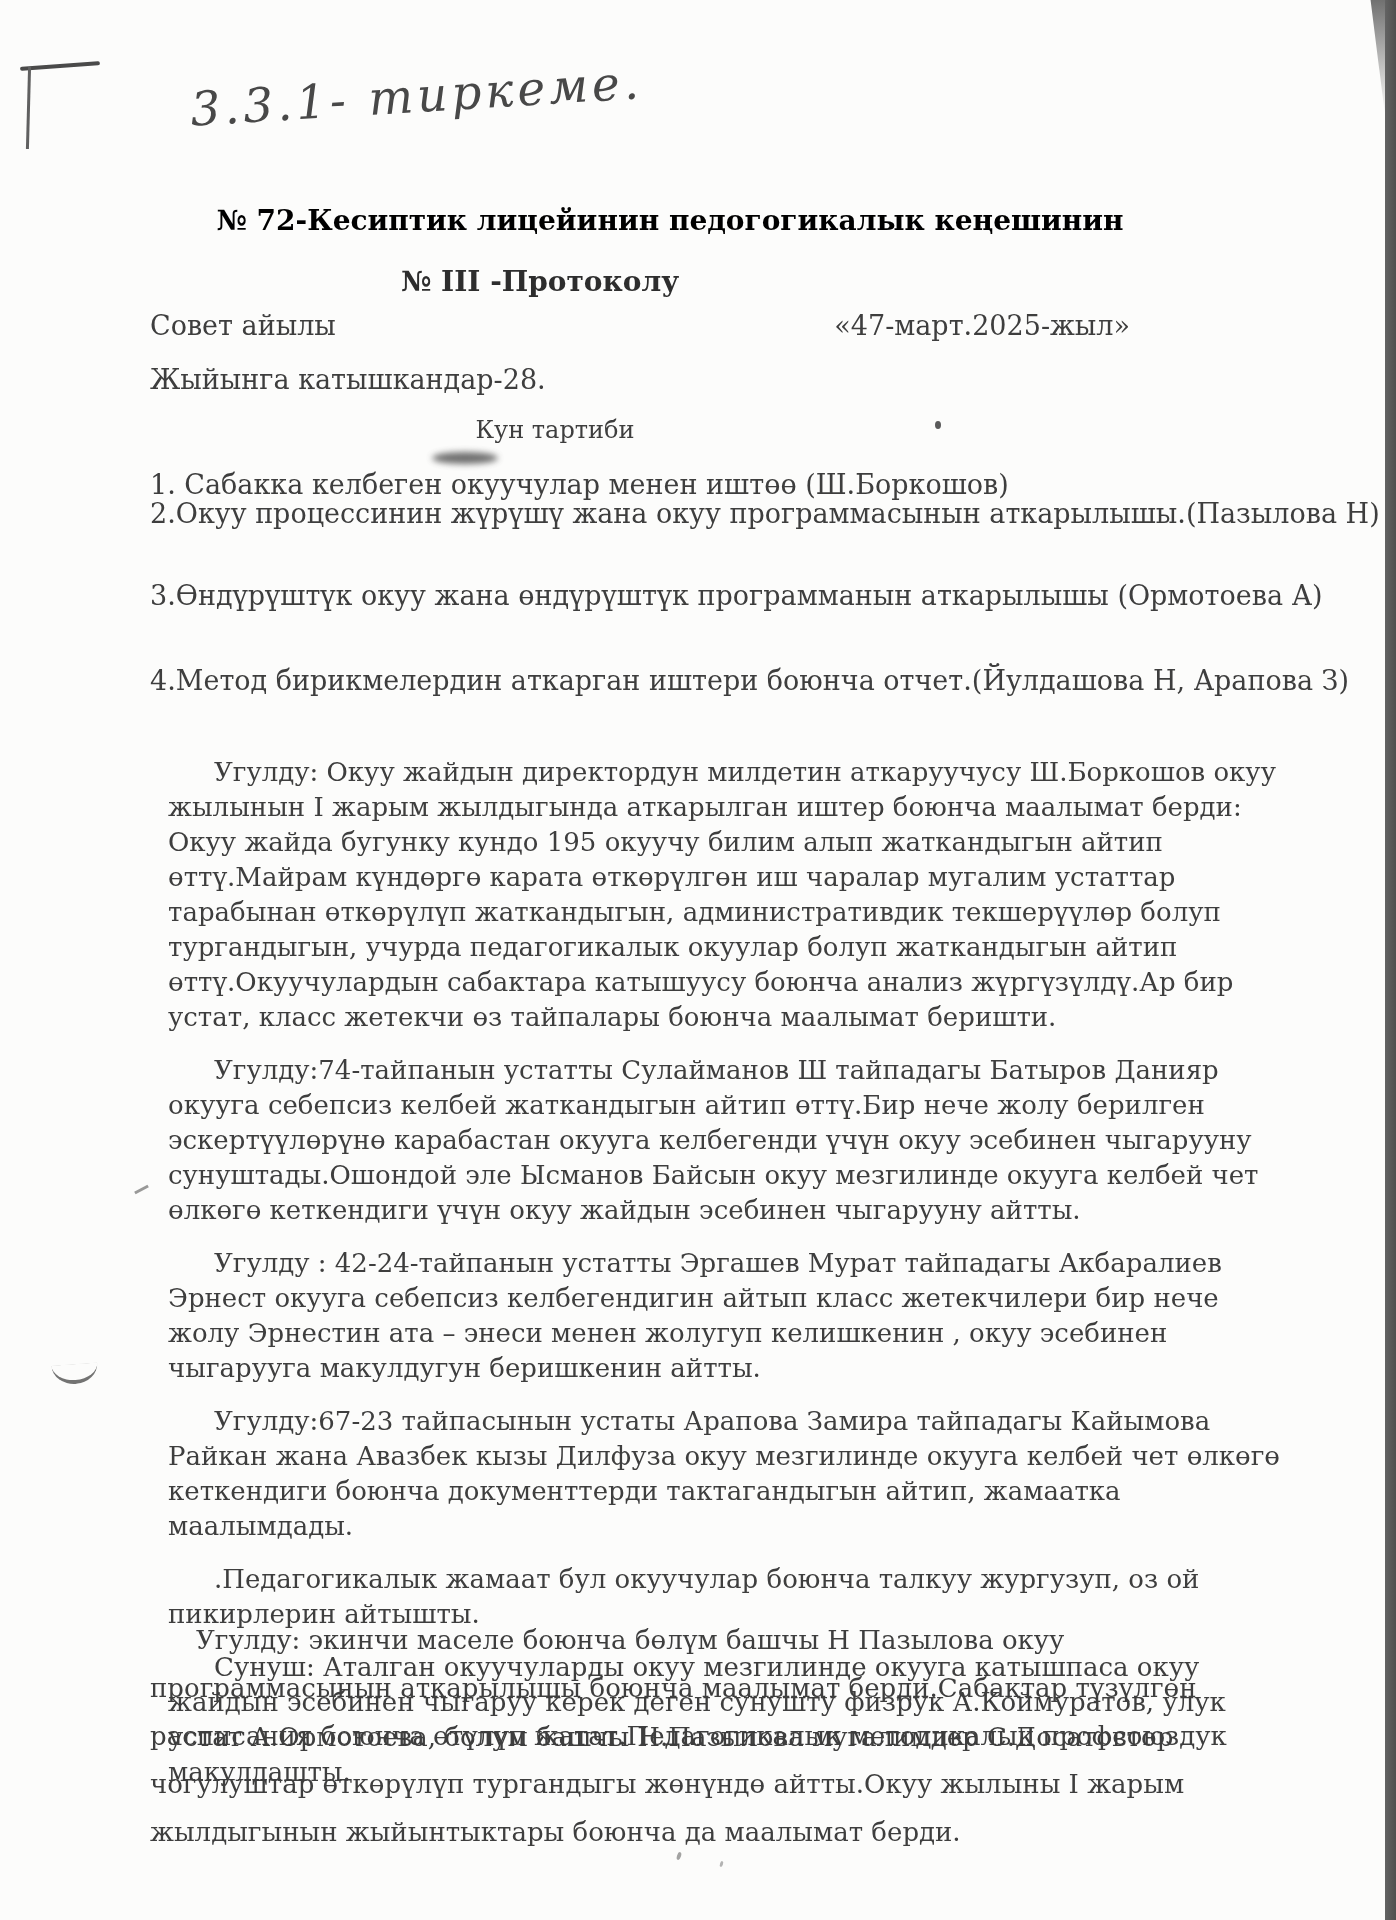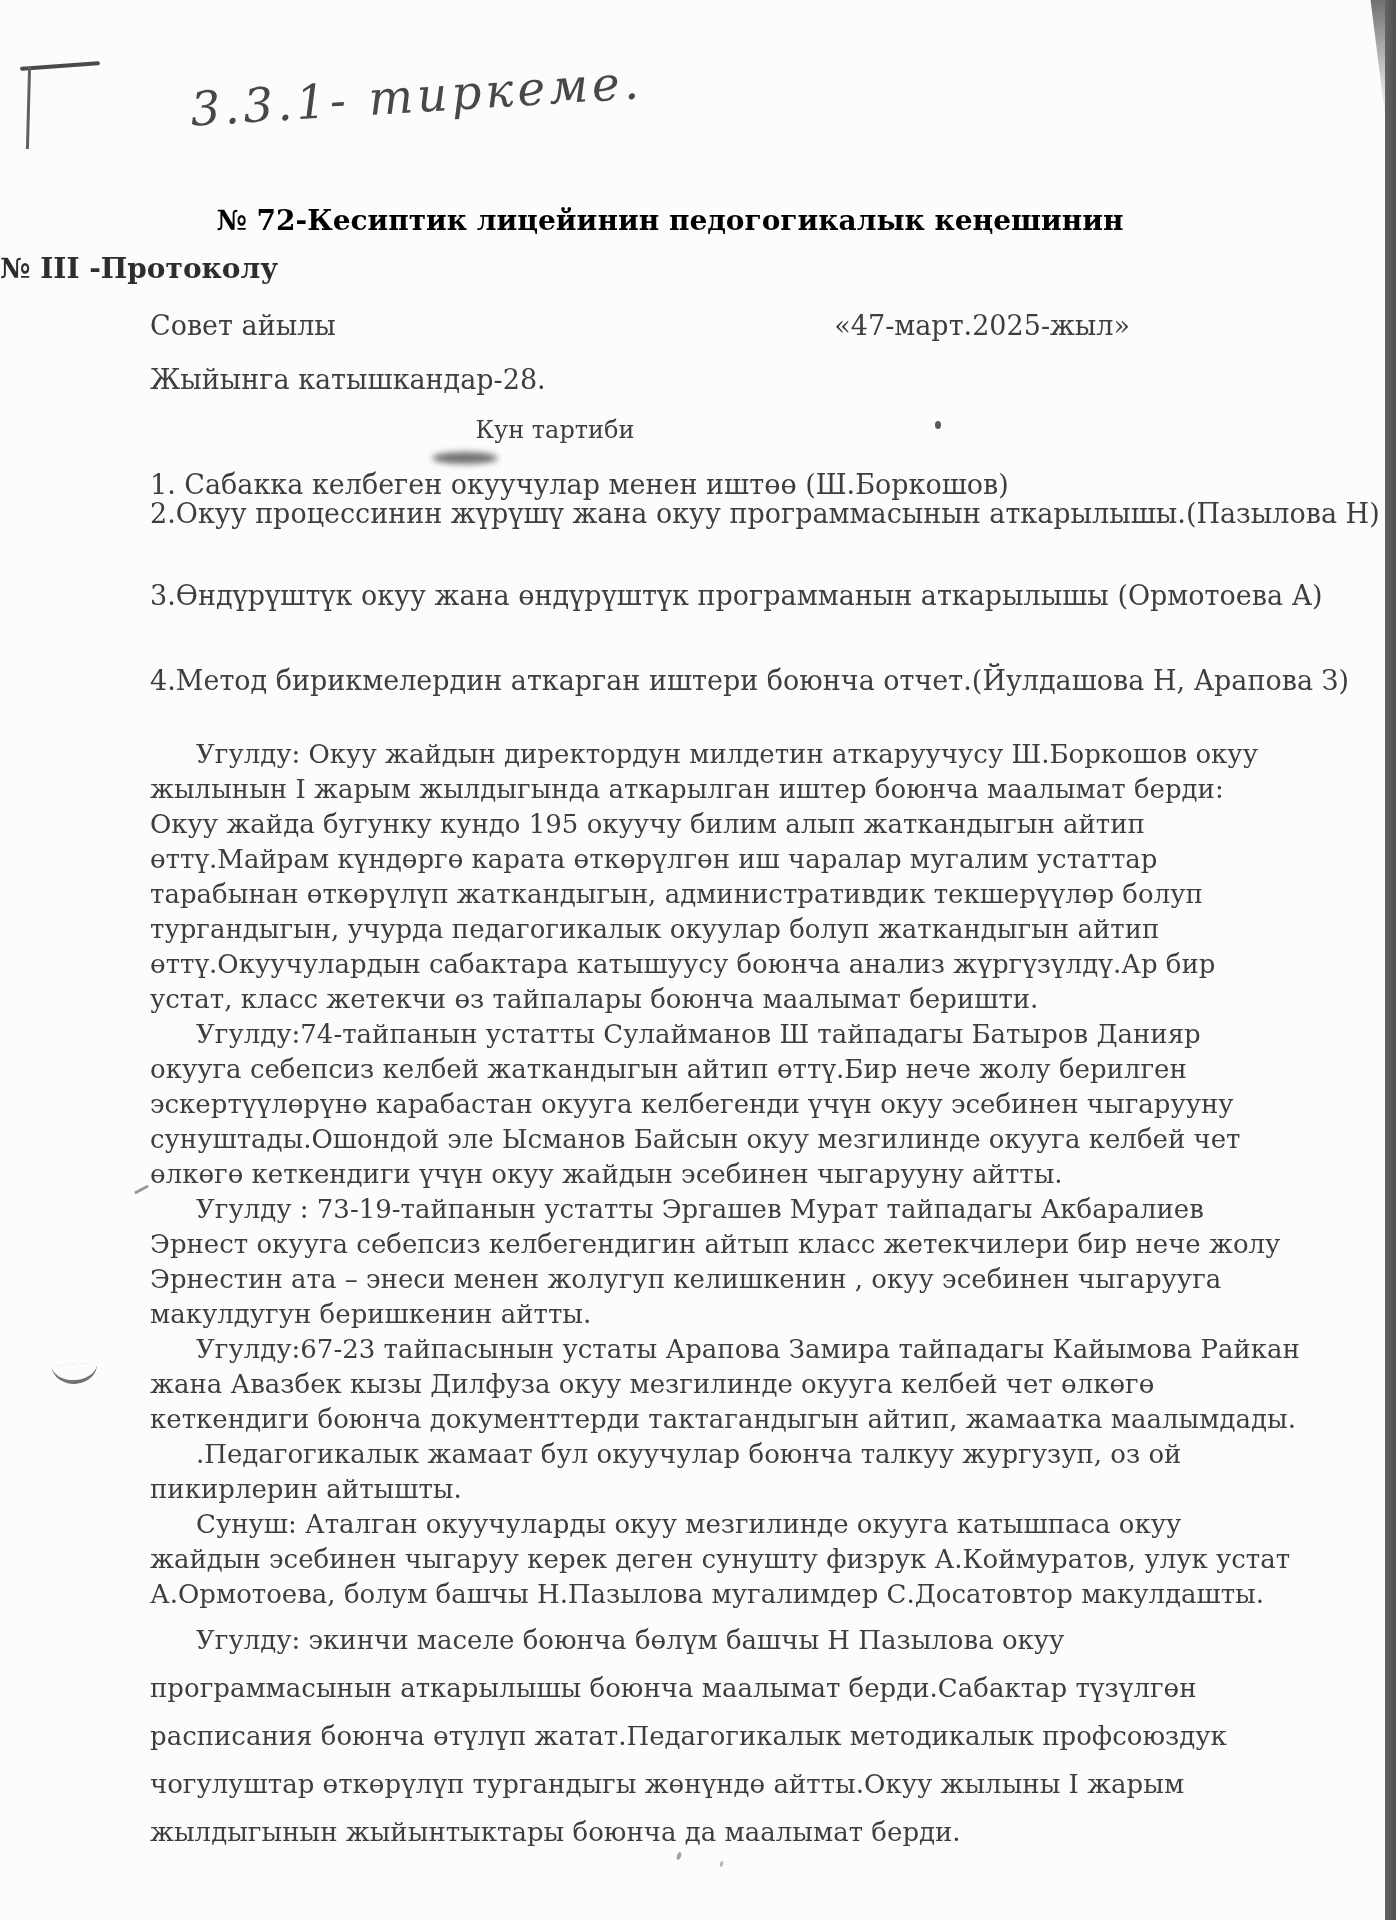--- a/index.html
+++ b/index.html
@@ -26,35 +26,35 @@
   
   .edge-band { position:absolute; right:0; top:0; width:11px; height:1920px;
     background:linear-gradient(to left,#4f4f4f,#636363); }
   .edge-wedge { position:absolute; right:11px; top:0; width:17px; height:115px;
     background:linear-gradient(to bottom, rgba(88,88,88,.85), rgba(88,88,88,0));
     clip-path:polygon(100% 0, 15% 0, 100% 100%); }
 
   
   .title { position:absolute; left:0; top:204px; width:1340px; margin:0;
     text-align:center; font-size:28px; font-weight:bold; color:#000000; }
-  .subtitle { position:absolute; left:0; top:252px; width:1080px; margin:0;
-    font-size:28px; font-weight:bold; color:#2d2d2d; }
+  .subtitle { position:absolute; left:0; top:265px; width:1080px; margin:0;
+    text-align:center; font-size:28px; font-weight:bold; color:#2d2d2d; }
   .meta-row { position:absolute; left:150px; top:310px; width:980px;
     display:flex; justify-content:space-between; font-size:27px; }
   .attendees { position:absolute; left:150px; top:364px; font-size:27px; }
   .agenda-heading { position:absolute; left:0; top:416px; width:1110px;
     text-align:center; font-size:24px; }
 
   .agenda-item { position:absolute; left:150px; font-size:27px; white-space:nowrap; }
   .ai-1 { top:469px; } .ai-2 { top:498px; } .ai-3 { top:580px; } .ai-4 { top:633px;margin-top:32px; }
 
   
   .body-text { position:absolute; left:150px; top:737px; width:1150px;
     font-size:26px; line-height:35px; text-align:left; }
-  .body-text p { margin:0; text-indent:46px; }
+  .body-text p { margin:18px; text-indent:46px; }
   .body-text2 { position:absolute; left:150px; top:1616px; width:1150px;
     font-size:26px; line-height:48px; }
   .body-text2 p { margin:0; text-indent:46px; }
 
   
   .smudge { position:absolute; left:432px; top:452px; width:66px; height:12px;
     background:#4d4d4d; border-radius:50%; filter:blur(3px); opacity:.8; }
   .speck { position:absolute; background:#5a5a5a; border-radius:50%; }
   .sp-1 { left:935px; top:421px; width:6px; height:8px; }
   .sp-2 { left:677px; top:1852px; width:4px; height:8px; opacity:.55; transform:rotate(18deg); }
@@ -93,21 +93,21 @@
   <div class="agenda-item ai-1">1. Сабакка келбеген окуучулар менен иштөө (Ш.Боркошов)</div>
   <div class="agenda-item ai-2">2.Окуу процессинин жүрүшү жана окуу программасынын аткарылышы.(Пазылова Н)</div>
   <div class="agenda-item ai-3">3.Өндүрүштүк  окуу жана өндүрүштүк  программанын аткарылышы (Ормотоева А)</div>
   <div class="agenda-item ai-4">4.Метод бирикмелердин аткарган иштери боюнча отчет.(Йулдашова Н, Арапова З)</div>
 
   <div class="smudge"></div>
 
   <div class="body-text">
     <p>Угулду: Окуу жайдын директордун милдетин аткаруучусу Ш.Боркошов окуу жылынын I жарым жылдыгында аткарылган иштер боюнча маалымат берди: Окуу жайда бугунку кундо 195 окуучу билим алып жаткандыгын айтип өттү.Майрам күндөргө карата өткөрүлгөн иш чаралар мугалим устаттар тарабынан өткөрүлүп жаткандыгын, административдик текшерүүлөр болуп тургандыгын, учурда педагогикалык окуулар болуп жаткандыгын айтип өттү.Окуучулардын сабактара катышуусу боюнча анализ жүргүзүлдү.Ар бир устат, класс жетекчи өз тайпалары боюнча маалымат беришти.</p>
     <p>Угулду:74-тайпанын устатты Сулайманов Ш тайпадагы Батыров Данияр  окууга себепсиз келбей жаткандыгын айтип өттү.Бир нече жолу берилген эскертүүлөрүнө карабастан окууга келбегенди үчүн окуу эсебинен чыгарууну сунуштады.Ошондой эле Ысманов Байсын окуу мезгилинде окууга келбей чет өлкөгө кеткендиги үчүн окуу жайдын эсебинен чыгарууну  айтты.</p>
-    <p>Угулду : 73-19-тайпанын устатты Эргашев Мурат тайпадагы Акбаралиев Эрнест окууга себепсиз келбегендигин айтып класс жетекчилери бир нече жолу Эрнестин ата – энеси менен жолугуп келишкенин , окуу эсебинен чыгарууга макулдугун беришкенин айтты.</p>
+    <p>Угулду : 42-24-тайпанын устатты Эргашев Мурат тайпадагы Акбаралиев Эрнест окууга себепсиз келбегендигин айтып класс жетекчилери бир нече жолу Эрнестин ата – энеси менен жолугуп келишкенин , окуу эсебинен чыгарууга макулдугун беришкенин айтты.</p>
     <p>Угулду:67-23 тайпасынын устаты Арапова Замира тайпадагы Кайымова Райкан жана Авазбек кызы Дилфуза окуу мезгилинде окууга келбей чет өлкөгө кеткендиги боюнча документтерди тактагандыгын айтип, жамаатка маалымдады.</p>
     <p>.Педагогикалык жамаат бул окуучулар боюнча талкуу жургузуп, оз ой пикирлерин айтышты.</p>
     <p>Сунуш: Аталган  окуучуларды окуу мезгилинде  окууга катышпаса окуу жайдын эсебинен чыгаруу керек деген сунушту физрук А.Коймуратов, улук устат А.Ормотоева, болум башчы Н.Пазылова мугалимдер С.Досатовтор макулдашты.</p>
   </div>
 
   <div class="body-text2">
     <p>Угулду: экинчи маселе боюнча бөлүм башчы Н Пазылова окуу программасынын аткарылышы боюнча маалымат берди.Сабактар түзүлгөн расписания боюнча өтүлүп жатат.Педагогикалык методикалык профсоюздук чогулуштар өткөрүлүп тургандыгы жөнүндө айтты.Окуу жылыны I жарым жылдыгынын жыйынтыктары боюнча да маалымат берди.</p>
   </div>
 
   <div class="speck sp-1"></div>

